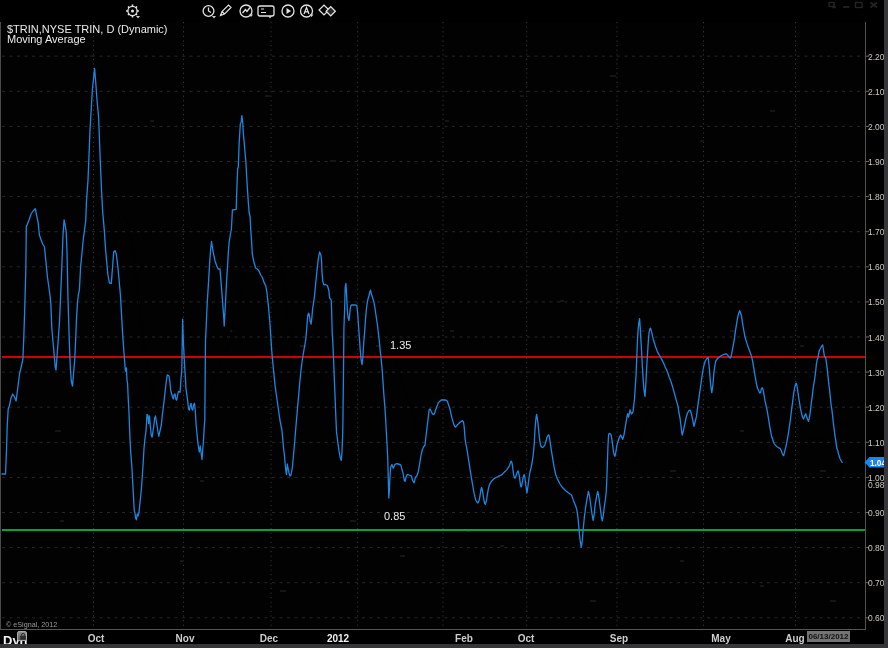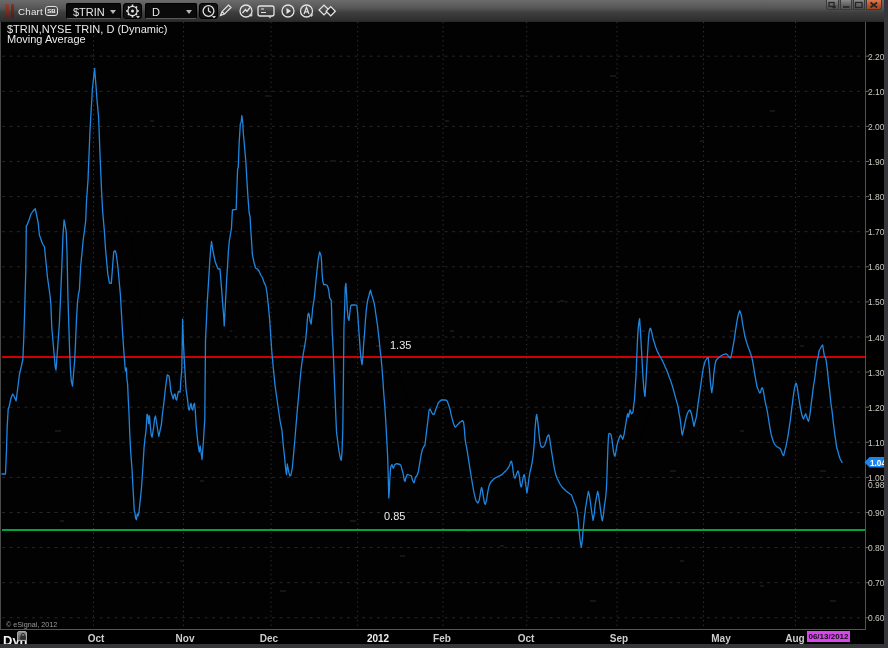--- a/index.html
+++ b/index.html
@@ -15,55 +15,31 @@
 .combo .arr{position:absolute;right:4px;top:6px;width:0;height:0;border-left:3.5px solid transparent;border-right:3.5px solid transparent;border-top:4px solid #b9b9b9}
 .tbtn{position:absolute;top:3px;width:19px;height:16px;background:#111;border-radius:3px;border:1px solid #000}
 
 #winbtns{position:absolute;left:0;top:0;width:888px;height:11px}
 #winbtns .wb{position:absolute;top:0;height:10px;background:linear-gradient(#8a8a8a,#5f5f5f 60%,#525252);border:1px solid #3a3a3a;border-top:none}
 
 #botbar{position:absolute;left:0;top:630px;width:888px;height:14px;background:#000}
 #botbar .mon{position:absolute;top:3px;color:#cdcdcd;font-size:10px;font-weight:bold;transform:translateX(-50%)}
 #dyn{position:absolute;left:3px;top:2.5px;color:#f2f2f2;font-size:13px;font-weight:bold}
 #lockb{position:absolute;left:17px;top:1px;width:10px;height:10px;background:linear-gradient(#909090,#5c5c5c);border:1px solid #a8a8a8;border-radius:2px}
-#dtbox{position:absolute;left:807px;top:1px;width:43px;height:11px;background:#d946ef;color:#111;font-size:8px;font-weight:bold;text-align:center;line-height:11px}
+#dtbox{position:absolute;left:807px;top:1px;width:43px;height:11px;background:#737373;color:#111;font-size:8px;font-weight:bold;text-align:center;line-height:11px}
 #frame-r{position:absolute;right:0;top:0;width:4px;height:648px;background:#35353a}
 #frame-b{position:absolute;left:0;top:644px;width:888px;height:4px;background:#35353a}
 svg{position:absolute;left:0;top:0}
 .gl{stroke:#272727;stroke-width:1;stroke-dasharray:3 4.5}
 .glv{stroke:#34343a;stroke-width:1;stroke-dasharray:1.2 3.4}
 .ax{fill:#cdc9be;font-size:8.5px;font-family:"Liberation Sans",sans-serif}
 .lbl{fill:#eaeaea;font-size:11px;font-family:"Liberation Sans",sans-serif}
 </style></head>
 <body>
 <div id="win">
-<div id="tb">
- <div class="grip">
-        <i style="left:0"></i>
-        <i class="b"></i>
-      </div>
- <div class="t-chart">Chart</div>
- <div class="badge">SB</div>
- <div class="combo" style="left:66px;width:55px">
-        <span class="val">$TRIN</span>
-        <span class="arr"></span>
-      </div>
- <div class="tbtn" style="left:123px"></div>
- <div class="combo" style="left:145px;width:52px">
-        <span class="val">D</span>
-        <span class="arr"></span>
-      </div>
- <div class="tbtn" style="left:199px"></div>
- <div id="winbtns">
-  <div class="wb" style="left:826px;width:13px;border-bottom-left-radius:3px"></div>
-  <div class="wb" style="left:840px;width:12px"></div>
-  <div class="wb" style="left:853px;width:12px"></div>
-  <div class="wb" style="left:866px;width:16px;background:linear-gradient(#d97a50,#bc4f27 60%,#a84520);border-bottom-right-radius:3px"></div>
- </div>
-</div>
 <svg width="888" height="648" viewBox="0 0 888 648">
 
  <rect x="0" y="22" width="888" height="608" fill="#020202"></rect>
  <rect x="866" y="22" width="19" height="622" fill="#000"></rect>
  <line x1="0.5" y1="22" x2="0.5" y2="644" stroke="#4a4a4a" stroke-width="1"></line>
  <line x1="2" y1="617.8" x2="865" y2="617.8" class="gl"></line>
       <line x1="2" y1="582.7" x2="865" y2="582.7" class="gl"></line>
       <line x1="2" y1="547.6" x2="865" y2="547.6" class="gl"></line>
       <line x1="2" y1="512.5" x2="865" y2="512.5" class="gl"></line>
       <line x1="2" y1="477.4" x2="865" y2="477.4" class="gl"></line>
@@ -213,22 +189,22 @@
  <div id="dyn">Dyn</div>
  <div id="lockb">
         <svg width="10" height="9" viewBox="0 0 10 9">
           <rect x="2.2" y="3.8" width="5.6" height="4" rx="0.5" fill="#2d2d2d"></rect>
           <path d="M3.4 3.8 v-0.8 a1.6 1.6 0 0 1 3.2 0 v0.8" stroke="#2d2d2d" stroke-width="1" fill="none"></path>
         </svg>
       </div>
  <div class="mon" style="left:96px">Oct</div>
  <div class="mon" style="left:185px">Nov</div>
  <div class="mon" style="left:269px">Dec</div>
- <div class="mon" style="left:378px;color:#efefef">2012</div>
- <div class="mon" style="left:442px">Feb</div>
+ <div class="mon" style="left:338px;color:#efefef">2012</div>
+ <div class="mon" style="left:464px">Feb</div>
  <div class="mon" style="left:526px">Oct</div>
  <div class="mon" style="left:619px">Sep</div>
  <div class="mon" style="left:721px">May</div>
  <div class="mon" style="left:795px">Aug</div>
  <div id="dtbox">06/13/2012</div>
 </div>
 <div id="frame-r"></div>
 <div id="frame-b"></div>
 </div>
 </body></html>

